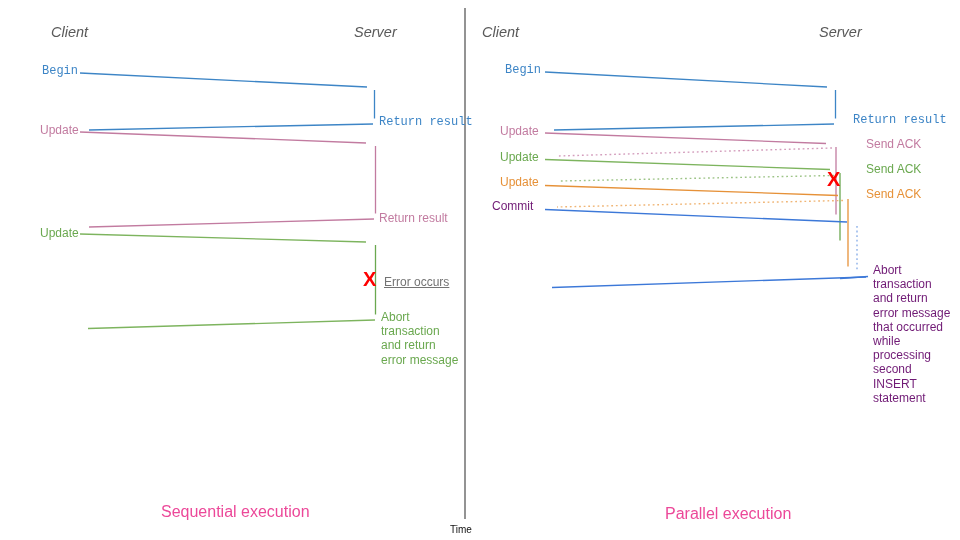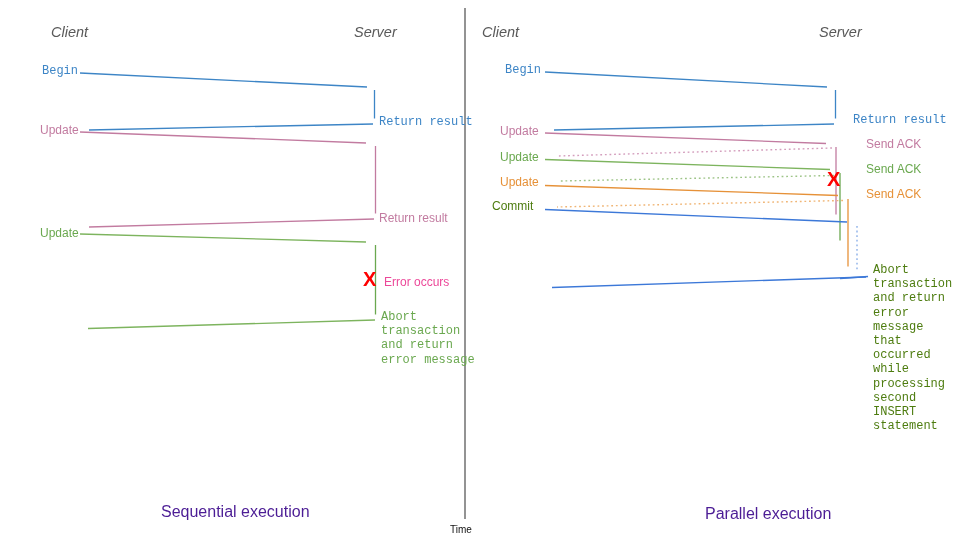--- a/index.html
+++ b/index.html
@@ -3,28 +3,28 @@
 <meta charset="utf-8">
 <style>
   html,body{margin:0;padding:0;background:#ffffff;}
   #stage{
     position:relative;width:960px;height:540px;background:#ffffff;overflow:hidden;
     font-family:"Liberation Sans", sans-serif;
   }
   #arrows{position:absolute;left:0;top:0;width:960px;height:540px;}
   .lbl{position:absolute;font-size:12px;line-height:14px;white-space:nowrap;}
   .hdr{position:absolute;font-size:14.5px;font-style:italic;color:#595959;white-space:nowrap;}
-  .cap{position:absolute;font-size:16px;color:#4c1d95;white-space:nowrap;}
-  .multiline{white-space:pre-line;line-height:14.2px;font-family:Liberation Mono, monospace;}
+  .cap{position:absolute;font-size:16px;color:#ec4899;white-space:nowrap;}
+  .multiline{white-space:pre-line;line-height:14.2px;}
   .c-blue{color:#3d85c6;font-family:Liberation Mono, monospace;}
-  .c-royal{color:#4d7c0f;}
+  .c-royal{color:#701a75;}
   .c-pink{color:#c27ba0;}
   .c-green{color:#6aa84f;}
   .c-orange{color:#e69138;}
-  .c-red{color:#ec4899;}
+  .c-red{color:#737373;text-decoration:underline;}
   .xmark{position:absolute;font-size:20px;font-weight:bold;color:#fe0000;line-height:20px;}
   .time-lbl{position:absolute;font-size:10px;color:#111111;white-space:nowrap;}
   svg path{fill:none;}
 </style>
 </head>
 <body>
 
 <div id="stage">
 
   <svg id="arrows" viewBox="0 0 960 540" xmlns="http://www.w3.org/2000/svg">
@@ -132,18 +132,18 @@
 transaction
 and return
 error message
 that occurred
 while
 processing
 second
 INSERT
 statement</div>
 
-    <div class="cap" style="left:665px;top:505px;margin-left:40px;">Parallel execution</div>
+    <div class="cap" style="left:665px;top:505px;">Parallel execution</div>
   </div>
 
   <div class="time-lbl" style="left:450px;top:524px;">Time</div>
 
 </div>
 
 </body></html>

